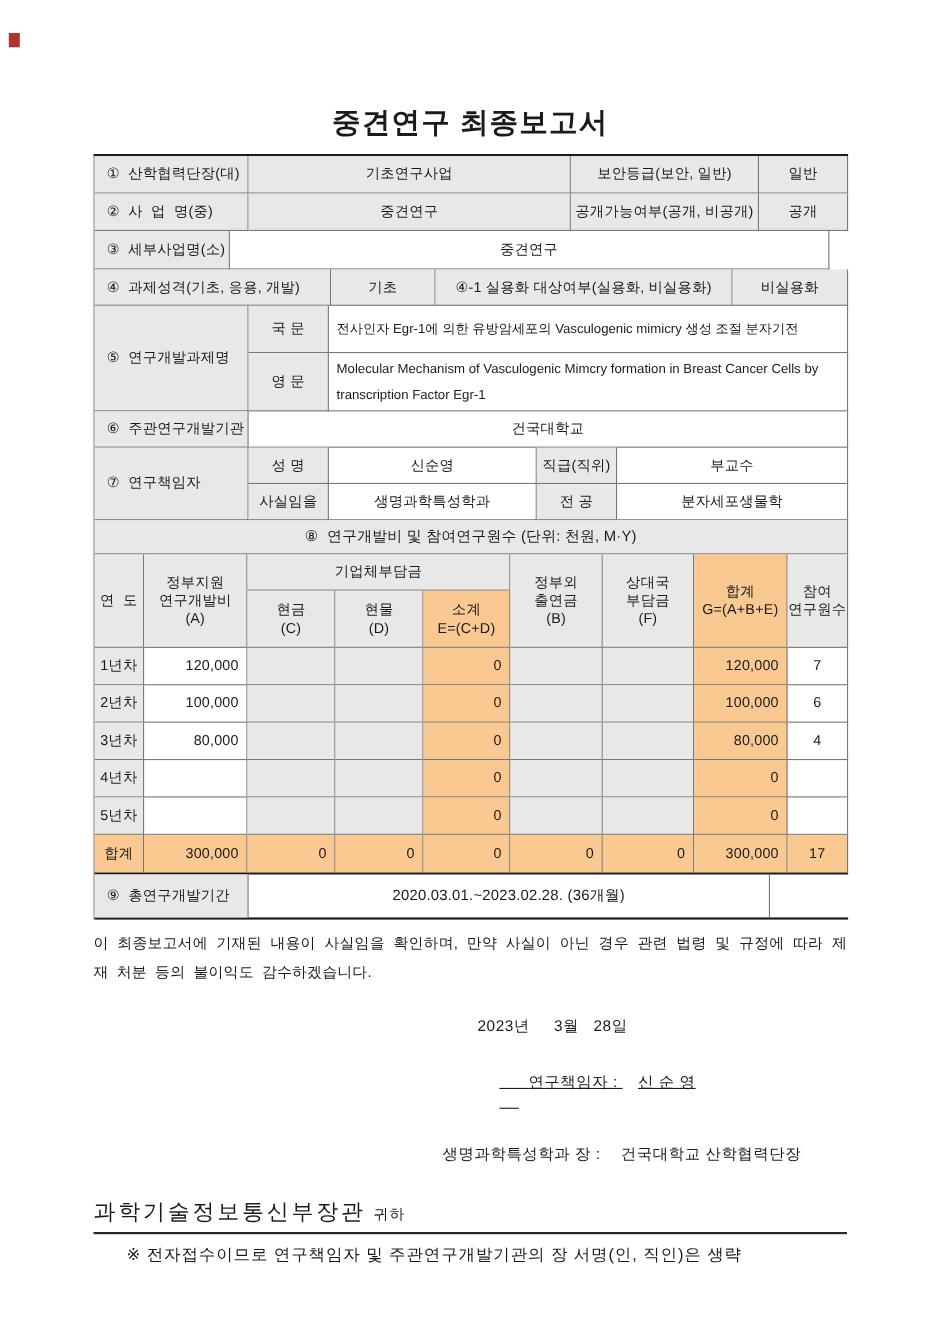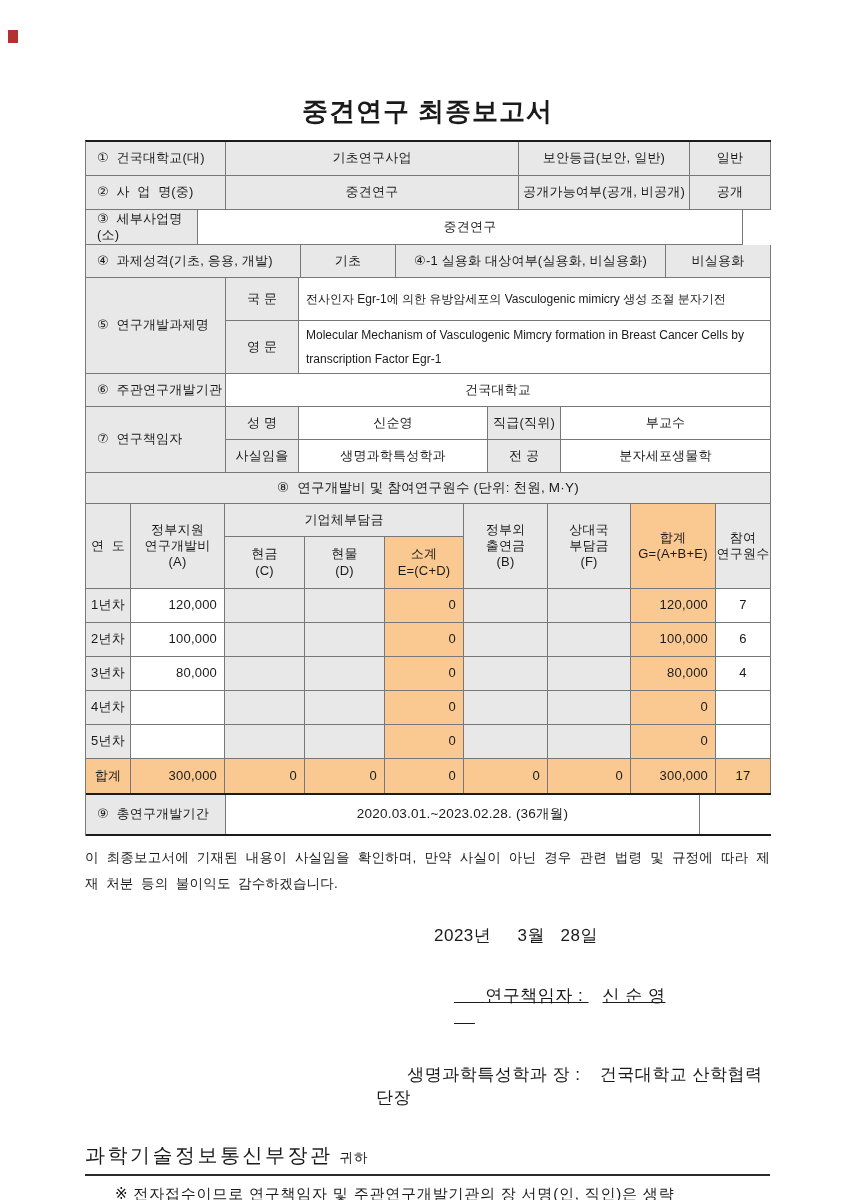--- a/index.html
+++ b/index.html
@@ -21,21 +21,21 @@
   .label { justify-content:flex-start; padding-left:11px; }
   .center { justify-content:center; text-align:center; }
   .num { justify-content:flex-end; padding-right:7px; }
   .hc { justify-content:center; text-align:center; }
   .fit { font-size:12px; letter-spacing:0; padding-left:7px; }
   .en { font-size:12px; letter-spacing:0; padding-left:7px; line-height:2.0; }
   .row-thick { border-bottom:2px solid #1b1b1b; }
   .row-thick .cell { border-bottom:none; }
   .decl { margin-top:9px; width:685px; font-size:13.5px; line-height:26px;
           text-align:justify; word-spacing:3.5px; letter-spacing:0.2px; }
-  .sig { font-size:17px; letter-spacing:0.5px; white-space:pre-wrap; }
+  .sig { font-size:14px; letter-spacing:0.5px; white-space:pre-wrap; }
   .date-line { margin-top:27px; padding-left:349px; }
   .pi-line { margin-top:17px; padding-left:369px;text-decoration:underline; }
   .org-line { margin-top:16px; padding-left:291px; }
   .sig .val { margin-left:14px; }
   .recipient { margin-top:13px; font-size:20px; letter-spacing:2.5px; }
   .recipient .suffix { font-size:13.5px; letter-spacing:1px; margin-left:7px; }
   .rule { margin-top:5px; width:685px; border-top:2px solid #2a2a2a; }
   .footnote { margin-top:9px; padding-left:30px; font-size:15px; letter-spacing:0.8px; }
 </style>
 </head>
@@ -43,35 +43,35 @@
 
 <div class="page">
   <div class="corner-mark"></div>
   <div class="content">
 
     <div class="title">중견연구 최종보고서</div>
 
     <div class="doc">
 
       <div class="tr" style="height:34px">
-        <div class="cell gray label" style="width:140px">①  건국대학교(대)</div>
+        <div class="cell gray label" style="width:140px">①  산학협력단장(대)</div>
         <div class="cell gray center" style="width:293px">기초연구사업</div>
         <div class="cell gray center" style="width:171px">보안등급(보안, 일반)</div>
         <div class="cell gray center" style="width:81px">일반</div>
       </div>
 
       <div class="tr" style="height:34px">
         <div class="cell gray label" style="width:140px">②  사  업  명(중)</div>
         <div class="cell gray center" style="width:293px">중견연구</div>
         <div class="cell gray center" style="width:171px">공개가능여부(공개, 비공개)</div>
         <div class="cell gray center" style="width:81px">공개</div>
       </div>
 
       <div class="tr" style="height:35px">
-        <div class="cell gray label" style="width:112px">③  세부사업명(소)</div>
+        <div class="cell gray label" style="width:123px">③  세부사업명(소)</div>
         <div class="cell center" style="width:545px">중견연구</div>
       </div>
 
       <div class="tr" style="height:33px">
         <div class="cell gray label" style="width:215px">④  과제성격(기초, 응용, 개발)</div>
         <div class="cell gray center" style="width:95px">기초</div>
         <div class="cell gray center" style="width:270px">④-1 실용화 대상여부(실용화, 비실용화)</div>
         <div class="cell gray center" style="width:105px">비실용화</div>
       </div>
 

